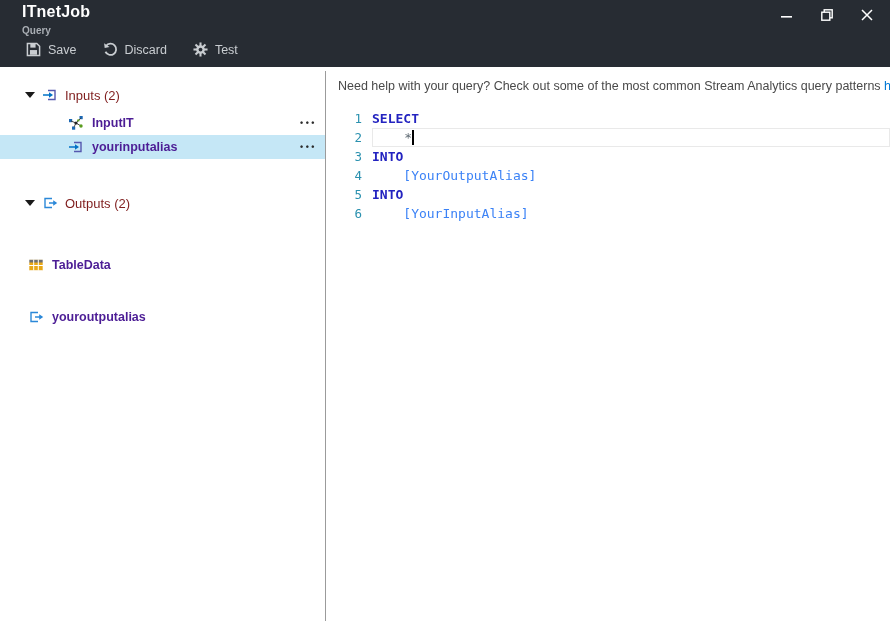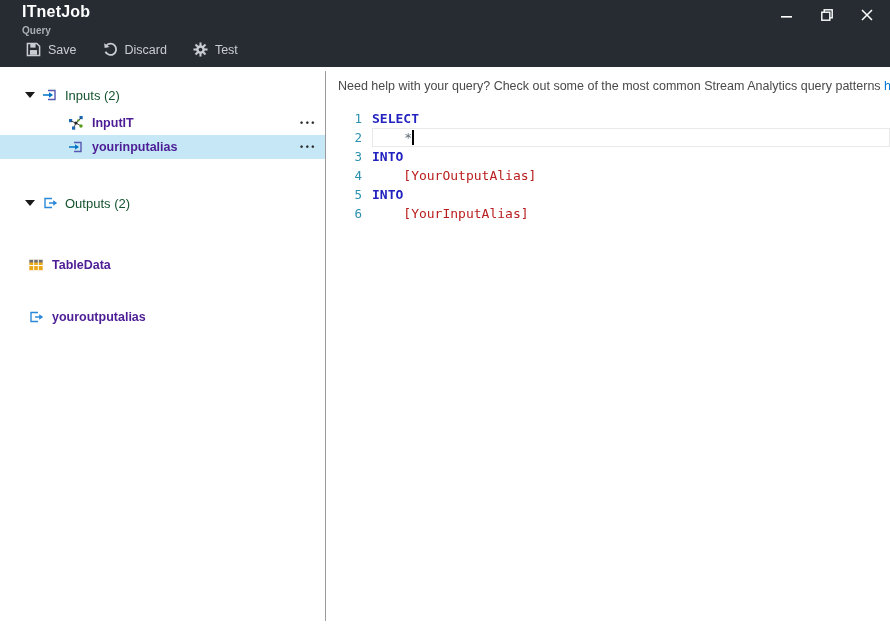--- a/index.html
+++ b/index.html
@@ -22,21 +22,21 @@
              background:none; border:none; cursor:pointer; }
 
   
   .body { position:absolute; top:67px; left:0; right:0; bottom:0; background:#fff; }
   .v-divider { position:absolute; left:325px; top:4px; width:1px; height:550px; background:#9b9b9b; }
 
   
   .sidebar { position:absolute; left:0; top:0; width:325px; height:100%; background:#fff; }
   .tree-header { display:flex; align-items:center; gap:7px; height:24px; padding-left:25px;
                  font-size:13px; color:#252525; cursor:pointer; }
-  .tree-header .label { color:#14532d; }
+  .tree-header .label { color:#7f1d1d; }
   .caret { width:0; height:0; border-left:5px solid transparent; border-right:5px solid transparent;
            border-top:6px solid #1a1a1a; display:inline-block; }
   .tree-item { position:relative; display:flex; align-items:center; gap:8px; height:24px;
                padding-left:68px; font-size:12.5px; color:#333; cursor:pointer; margin-right:0; }
   .tree-item.selected { background:#c5e7f6; }
   .tree-item .label { color:#4c1d95;font-weight:bold; }
   .item-menu { position:absolute; right:8px; top:0; height:24px; border:none; background:none;
                cursor:pointer; font-size:9px; letter-spacing:2.5px; color:#2b2b2b; font-weight:bold; }
   .sec-inputs { margin-top:16px; }
   .gap-after-inputs { height:32px; }
@@ -46,21 +46,21 @@
   
   .main { position:absolute; left:326px; top:0; right:0; bottom:0; }
   .help-line { position:absolute; left:12px; top:12px; font-size:12.5px; color:#494949; white-space:nowrap; }
   .help-line a { color:#0078d4; text-decoration:none; cursor:pointer; }
 
   
   .editor { position:absolute; left:0; top:42px; right:0; font-family:"DejaVu Sans Mono","Liberation Mono",monospace; font-size:13px; }
   .code-line { display:flex; align-items:center; height:19px; }
   .ln { width:46px; text-align:right; padding-right:10px; color:#2b91af; font-size:12.5px;
         flex:0 0 46px; user-select:none; }
-  .code { white-space:pre; color:#b91c1c; }
+  .code { white-space:pre; color:#3b82f6; }
   .kw { color:#2323c0; font-weight:bold; }
   .op { color:#5f6a73; }
   .current-wrap { flex:1; align-self:stretch; display:flex; align-items:center;
                   border:1px solid #e9e9e9; background:#fff; }
   .cursor { display:inline-block; width:2px; height:15px; background:#000; vertical-align:middle; }
 
   
   .icon16 { width:16px; height:16px; display:inline-block; flex:0 0 16px; }
   .icon14 { width:15px; height:15px; display:inline-block; flex:0 0 15px; }
 </style>

